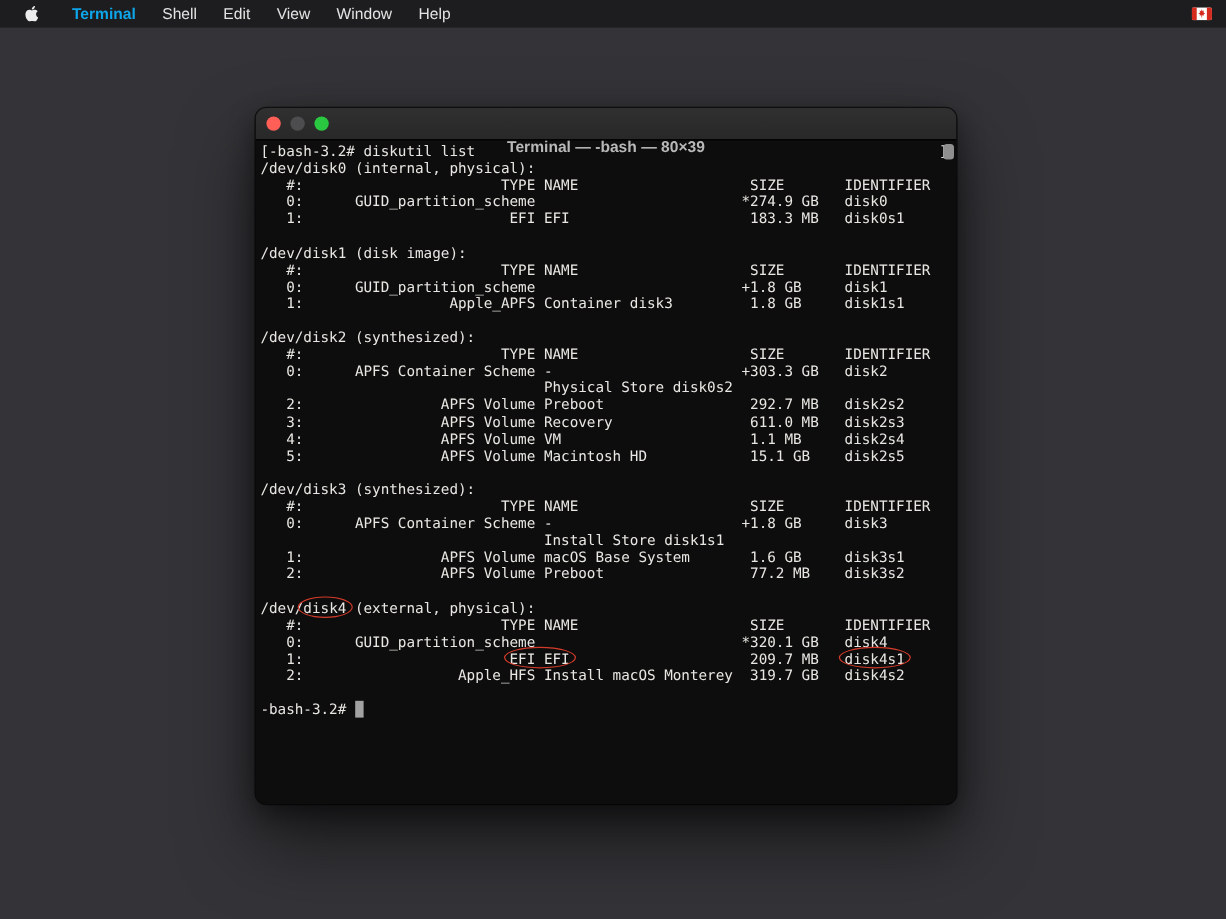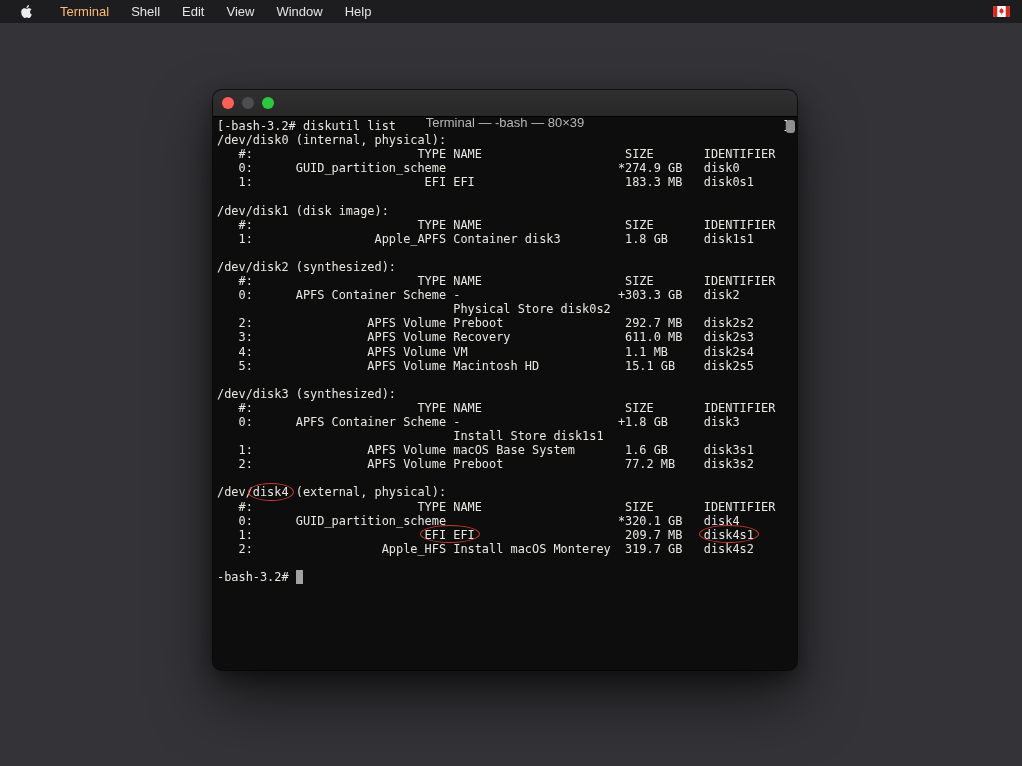--- a/index.html
+++ b/index.html
@@ -11,21 +11,21 @@
   
   .menubar{
     position:absolute;top:0;left:0;right:0;height:23px;
     background:#1d1d1f;
     display:flex;align-items:center;
     padding:0 12px;box-sizing:border-box;
     color:#e3e3e3;font-size:13px;
   }
   .apple{display:flex;align-items:center;margin:0 16px 0 8px;cursor:default;}
   .menu-item{padding:0 11px;line-height:23px;white-space:nowrap;}
-  .menu-item-bold{font-weight:normal;color:#fdba74;margin-top:33px;}
+  .menu-item-bold{font-weight:bold;color:#0ea5e9;margin-top:33px;}
   .menubar-right{margin-left:auto;display:flex;align-items:center;}
   .flag{display:inline-flex;border-radius:2px;overflow:hidden;line-height:0;}
   
   .window{
     position:absolute;left:213px;top:90px;width:584px;height:580px;
     border-radius:9px;overflow:hidden;
     background:#0d0d0d;
     box-shadow:0 30px 60px rgba(0,0,0,0.55), 0 8px 22px rgba(0,0,0,0.45), 0 0 0 1px rgba(0,0,0,0.65);
     display:flex;flex-direction:column;
   }
@@ -34,21 +34,21 @@
     background:linear-gradient(#303030,#282828);
     border-bottom:1px solid #000;
     display:flex;align-items:center;justify-content:center;
   }
   .lights{position:absolute;left:9px;top:7px;display:flex;gap:8px;}
   .light{width:12px;height:12px;border-radius:50%;}
   .light-close{background:var(--close-button,#ff5f57);}
   .light-minimize{background:var(--minimize-button,#4d4d4f);}
   .light-zoom{background:var(--zoom-button,#2ac840);}
   .win-title{
-    font-size:13px;font-weight:normal;color:#b8b8b8;
+    font-size:13px;font-weight:bold;color:#b8b8b8;
     white-space:nowrap;
     margin-top:38px;
   }
   
   .term-body{
     position:relative;flex:1;
     padding:2px 0 0 4px;box-sizing:border-box;
   }
   .term-line{
     font-family:"DejaVu Sans Mono","Liberation Mono",monospace;
@@ -106,20 +106,21 @@
   <div class="term-body">
     <div>
         <div class="term-line">[-bash-3.2# diskutil list                                                      ]</div>
         <div class="term-line">/dev/disk0 (internal, physical):</div>
         <div class="term-line">   #:                       TYPE NAME                    SIZE       IDENTIFIER</div>
         <div class="term-line">   0:      GUID_partition_scheme                        *274.9 GB   disk0</div>
         <div class="term-line">   1:                        EFI EFI                     183.3 MB   disk0s1</div>
         <div class="term-line"></div>
         <div class="term-line">/dev/disk1 (disk image):</div>
         <div class="term-line">   #:                       TYPE NAME                    SIZE       IDENTIFIER</div>
+        <div class="term-line">   0:      GUID_partition_scheme                        +1.8 GB     disk1</div>
         <div class="term-line">   1:                 Apple_APFS Container disk3         1.8 GB     disk1s1</div>
         <div class="term-line"></div>
         <div class="term-line">/dev/disk2 (synthesized):</div>
         <div class="term-line">   #:                       TYPE NAME                    SIZE       IDENTIFIER</div>
         <div class="term-line">   0:      APFS Container Scheme -                      +303.3 GB   disk2</div>
         <div class="term-line">                                 Physical Store disk0s2</div>
         <div class="term-line">   2:                APFS Volume Preboot                 292.7 MB   disk2s2</div>
         <div class="term-line">   3:                APFS Volume Recovery                611.0 MB   disk2s3</div>
         <div class="term-line">   4:                APFS Volume VM                      1.1 MB     disk2s4</div>
         <div class="term-line">   5:                APFS Volume Macintosh HD            15.1 GB    disk2s5</div>

